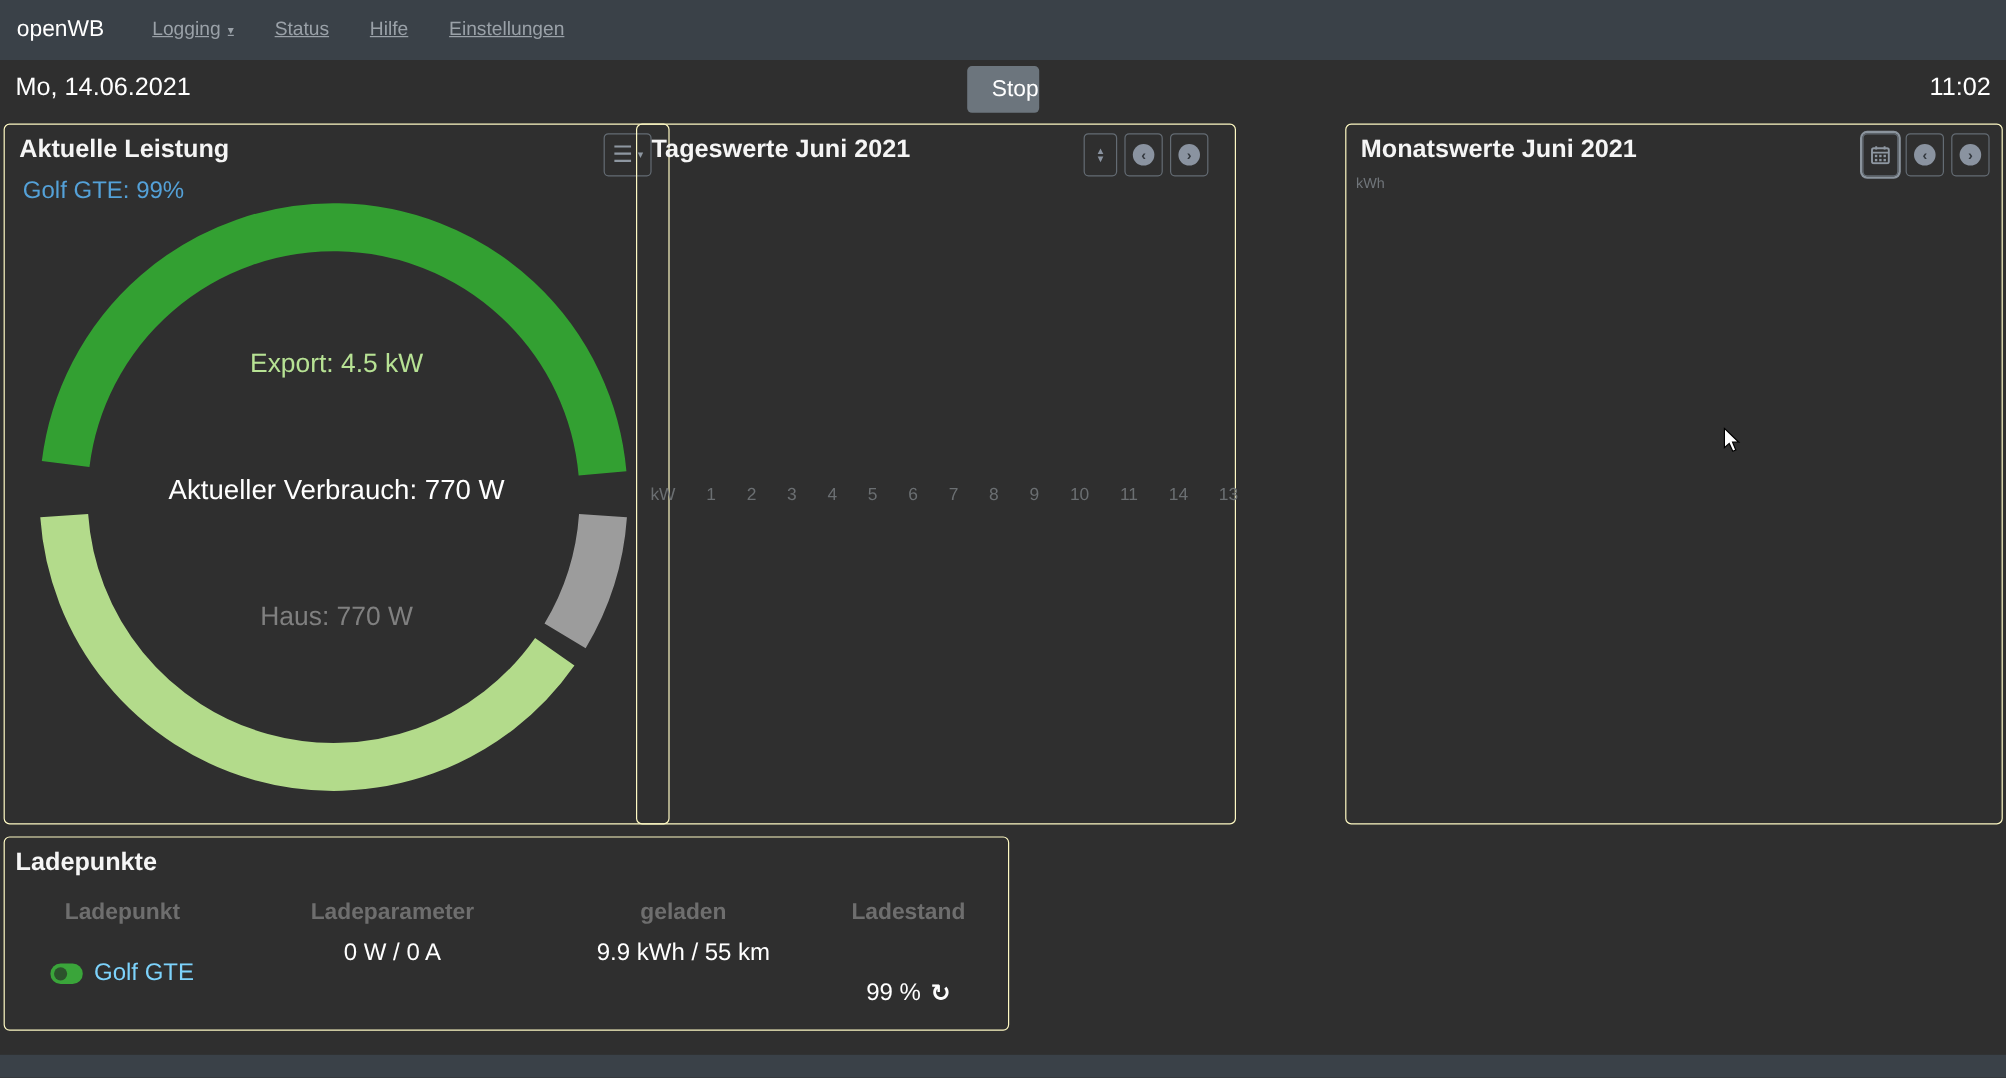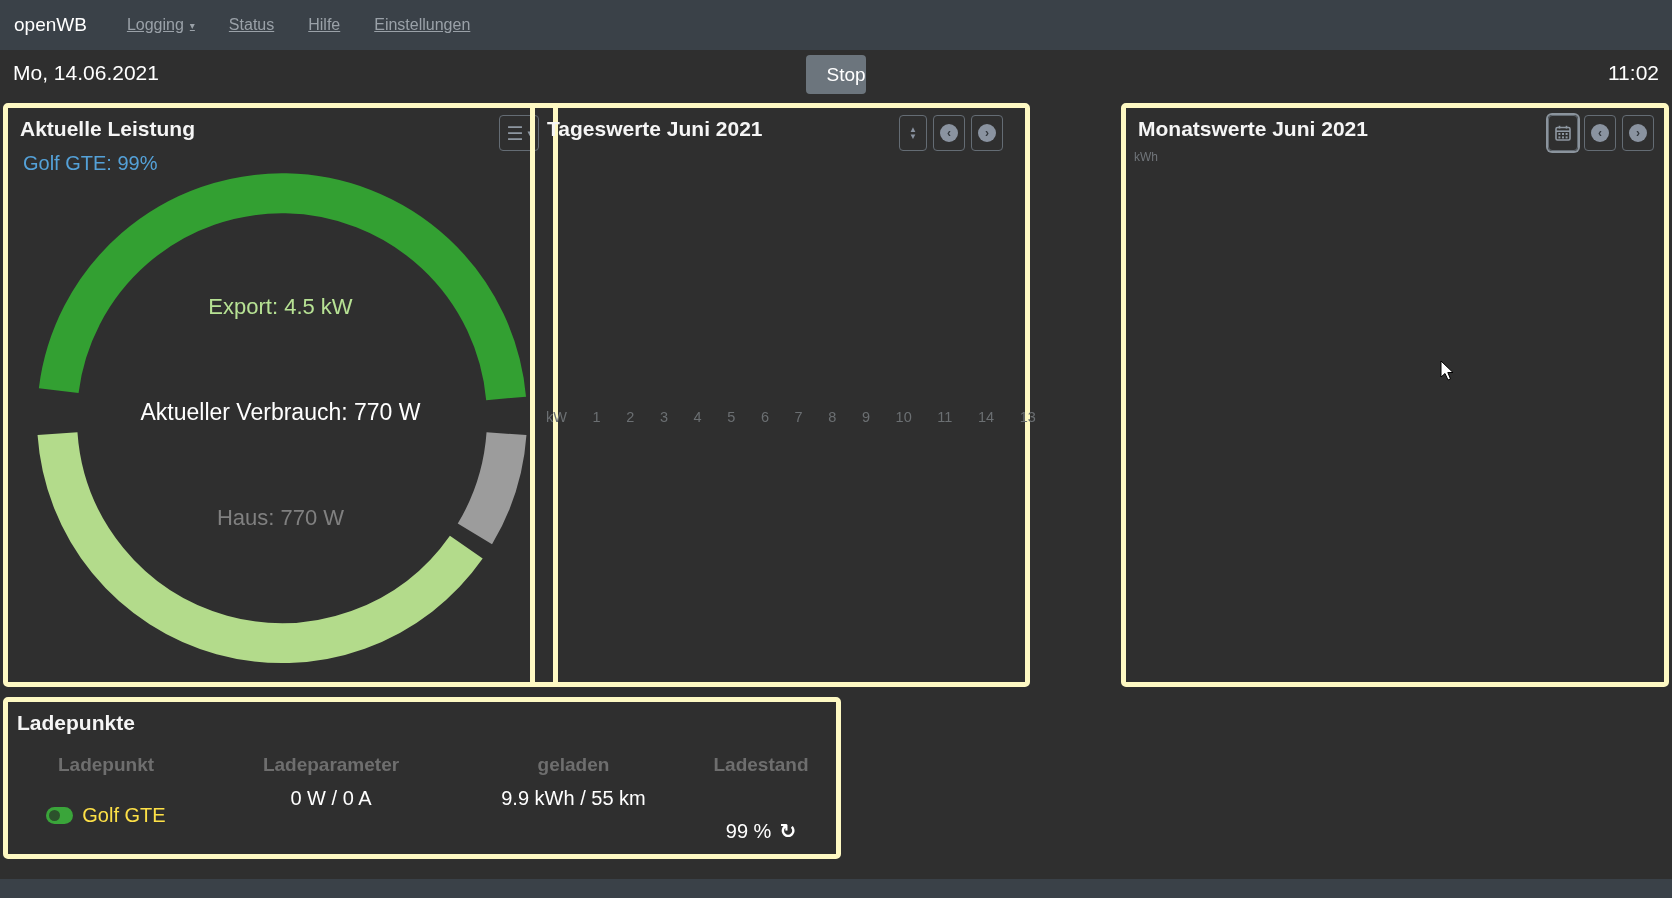--- a/index.html
+++ b/index.html
@@ -22,21 +22,21 @@
   
   .datebar { position:absolute; top:50px; left:0; width:1672px; height:50px; }
   .date-label { position:absolute; left:13px; top:11px; font-size:21px; color:#ffffff; }
   .time-label { position:absolute; right:13px; top:11px; font-size:21px; color:#ffffff; }
   .stop-btn {
     position:absolute; left:806px; top:5px; width:60px; height:39px;
     background:#6c757d; border:none; border-radius:4px;
     color:#ffffff; font-size:19px; font-family:inherit; cursor:pointer;padding-left:20px;
   }
   
-  .card { position:absolute; border:5px solid #fef9c3; border-radius:5px; background:transparent; }
+  .card { position:absolute; border:1px solid #fef9c3; border-radius:5px; background:transparent; }
   #card-leistung   { left:3px;    top:103px; width:555px; height:584px; }
   #card-tageswerte { left:530px;  top:103px; width:500px; height:584px; }
   #card-monats     { left:1121px; top:103px; width:548px; height:584px; }
   #card-ladepunkte { left:3px;    top:697px; width:838px; height:162px; }
   .card-title { position:absolute; left:12px; top:9px; font-size:21px; font-weight:bold; color:#f5f5f5; white-space:nowrap; }
   
   .hdr-btns { position:absolute; top:7px; display:flex; gap:6px; }
   .icon-btn {
     min-width:28px; height:36px; padding:0 6px;
     background:transparent; border:1px solid #646c74; border-radius:4px;
@@ -67,21 +67,21 @@
     color:#6b6f72; font-size:14.5px;
   }
   .axis-unit-top { position:absolute; left:8px; top:42px; font-size:12px; color:#70757a; }
   
   .lp-grid {
     position:absolute; left:8px; top:52px;
     display:grid; grid-template-columns:180px 270px 215px 160px; row-gap:11px;
   }
   .lp-head { color:#6e6e6e; font-weight:bold; font-size:19px; text-align:center; }
   .lp-cell { font-size:20px; color:#ffffff; text-align:center; }
-  .lp-name { display:flex; align-items:center; justify-content:center; gap:9px; color:#fde047; cursor:pointer; }
+  .lp-name { display:flex; align-items:center; justify-content:center; gap:9px; color:#7dd3fc; cursor:pointer; }
   .toggle-pill {
     width:27px; height:17px; border-radius:9px; background:#3aa53a; position:relative; flex:0 0 auto;
   }
   .toggle-knob {
     position:absolute; left:3px; top:3px; width:11px; height:11px; border-radius:50%; background:#2c522c;
   }
   .soc-cell { display:flex; align-items:center; justify-content:center; gap:8px;margin-top:32px; }
   .refresh-ic { font-family:"DejaVu Sans", sans-serif; font-weight:bold; font-size:20px; color:#ffffff; cursor:pointer; }
   
   .footer-bar { position:absolute; left:0; top:879px; width:1672px; height:19px; background:#3a4148; }

